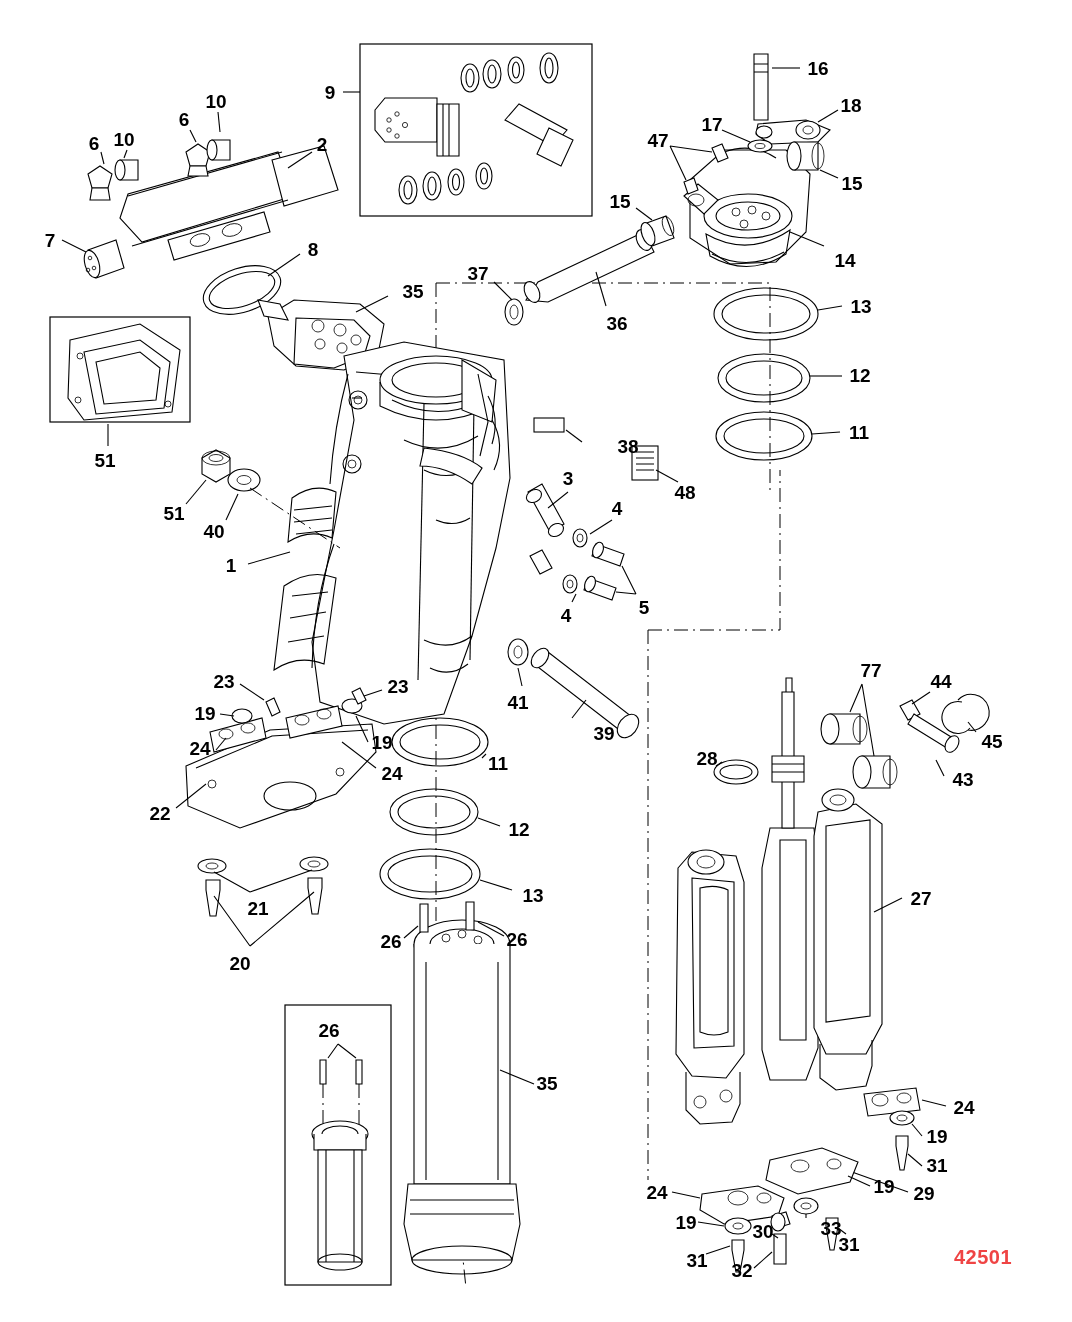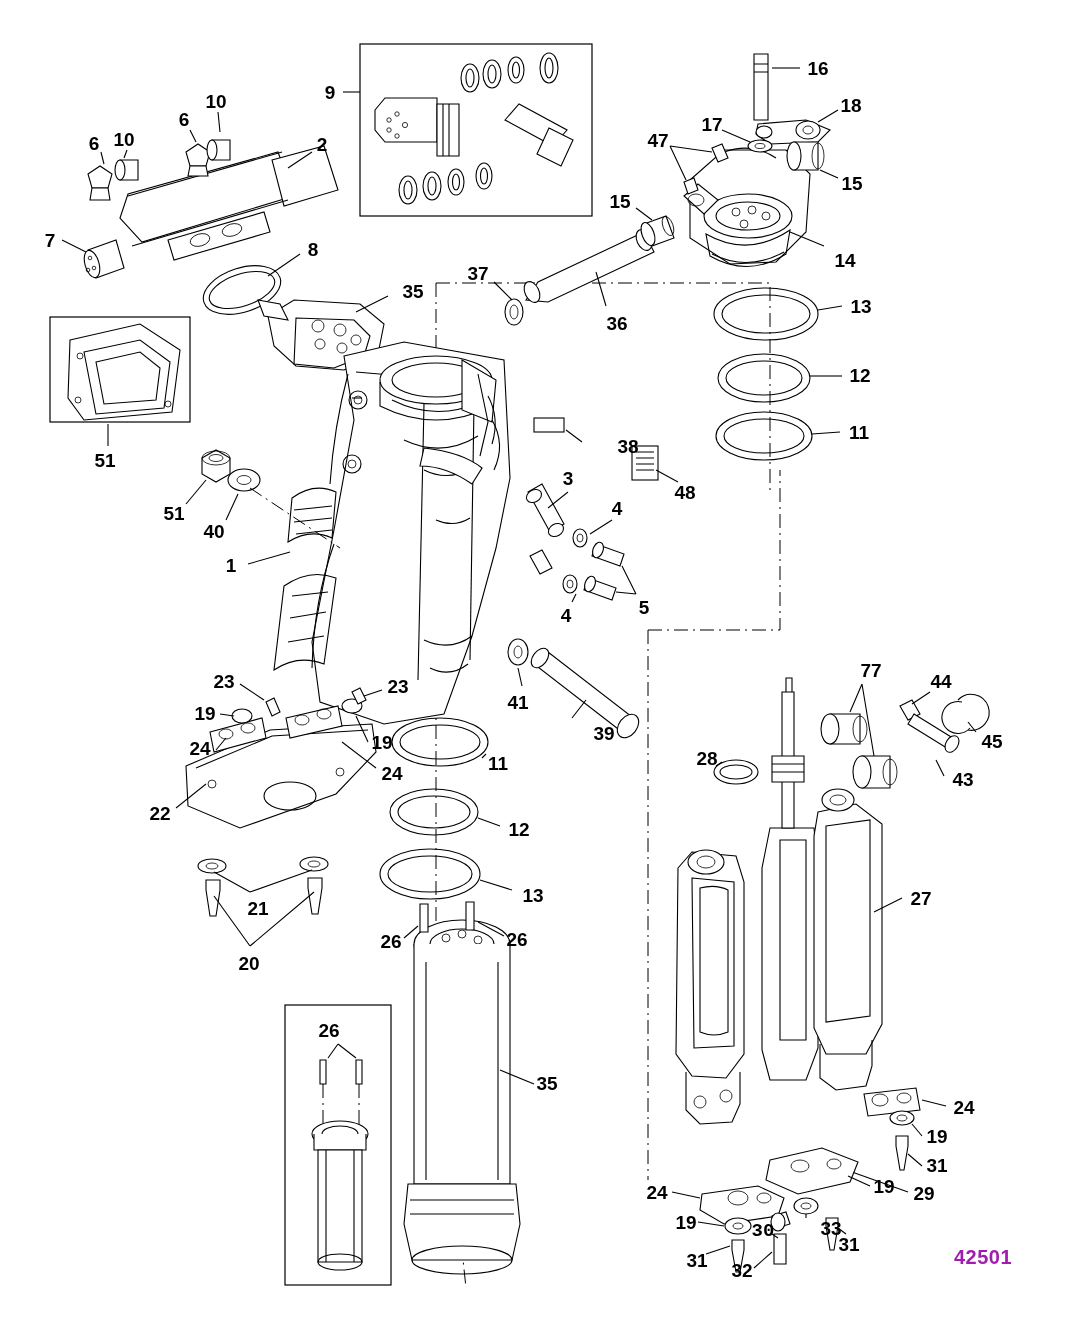--- a/index.html
+++ b/index.html
@@ -25,21 +25,21 @@
     white-space: nowrap;
     transform: translate(-50%, -50%);
     user-select: none;
   }
   .diagram-id {
     position: absolute;
     font-family: "Liberation Sans", sans-serif;
     font-weight: bold;
     font-size: 20px;
     letter-spacing: 0.5px;
-    color: #a21caf;
+    color: #ef4444;
     white-space: nowrap;
     transform: translate(-50%, -50%);
   }
   svg.art {
     position: absolute;
     left: 0;
     top: 0;
     width: 1072px;
     height: 1322px;
   }
@@ -511,37 +511,37 @@
   <div class="callout" style="left:382px; top:742px;">19</div>
   <div class="callout" style="left:200px; top:748px;">24</div>
   <div class="callout" style="left:392px; top:773px;">24</div>
   <div class="callout" style="left:498px; top:763px;">11</div>
   <div class="callout" style="left:160px; top:813px;">22</div>
   <div class="callout" style="left:519px; top:829px;">12</div>
   <div class="callout" style="left:258px; top:908px;">21</div>
   <div class="callout" style="left:533px; top:895px;">13</div>
   <div class="callout" style="left:391px; top:941px;">26</div>
   <div class="callout" style="left:517px; top:939px;">26</div>
-  <div class="callout" style="left:249px; top:963px;">20</div>
+  <div class="callout" style="left:240px; top:963px;">20</div>
   <div class="callout" style="left:871px; top:670px;">77</div>
   <div class="callout" style="left:941px; top:681px;">44</div>
   <div class="callout" style="left:992px; top:741px;">45</div>
   <div class="callout" style="left:963px; top:779px;">43</div>
   <div class="callout" style="left:707px; top:758px;">28</div>
   <div class="callout" style="left:921px; top:898px;">27</div>
   <div class="callout" style="left:329px; top:1030px;">26</div>
   <div class="callout" style="left:547px; top:1083px;">35</div>
   <div class="callout" style="left:964px; top:1107px;">24</div>
   <div class="callout" style="left:937px; top:1136px;">19</div>
   <div class="callout" style="left:937px; top:1165px;">31</div>
   <div class="callout" style="left:924px; top:1193px;">29</div>
   <div class="callout" style="left:884px; top:1186px;">19</div>
   <div class="callout" style="left:657px; top:1192px;">24</div>
   <div class="callout" style="left:686px; top:1222px;">19</div>
   <div class="callout" style="left:697px; top:1260px;">31</div>
-  <div class="callout" style="left:763px; top:1231px;font-family:Liberation Mono, monospace;">30</div>
+  <div class="callout" style="left:763px; top:1231px;">30</div>
   <div class="callout" style="left:742px; top:1270px;">32</div>
   <div class="callout" style="left:831px; top:1228px;">33</div>
   <div class="callout" style="left:849px; top:1244px;">31</div>
 
   <div class="diagram-id" style="left:983px; top:1257px;">42501</div>
 
 </div>
 
 </body></html>

